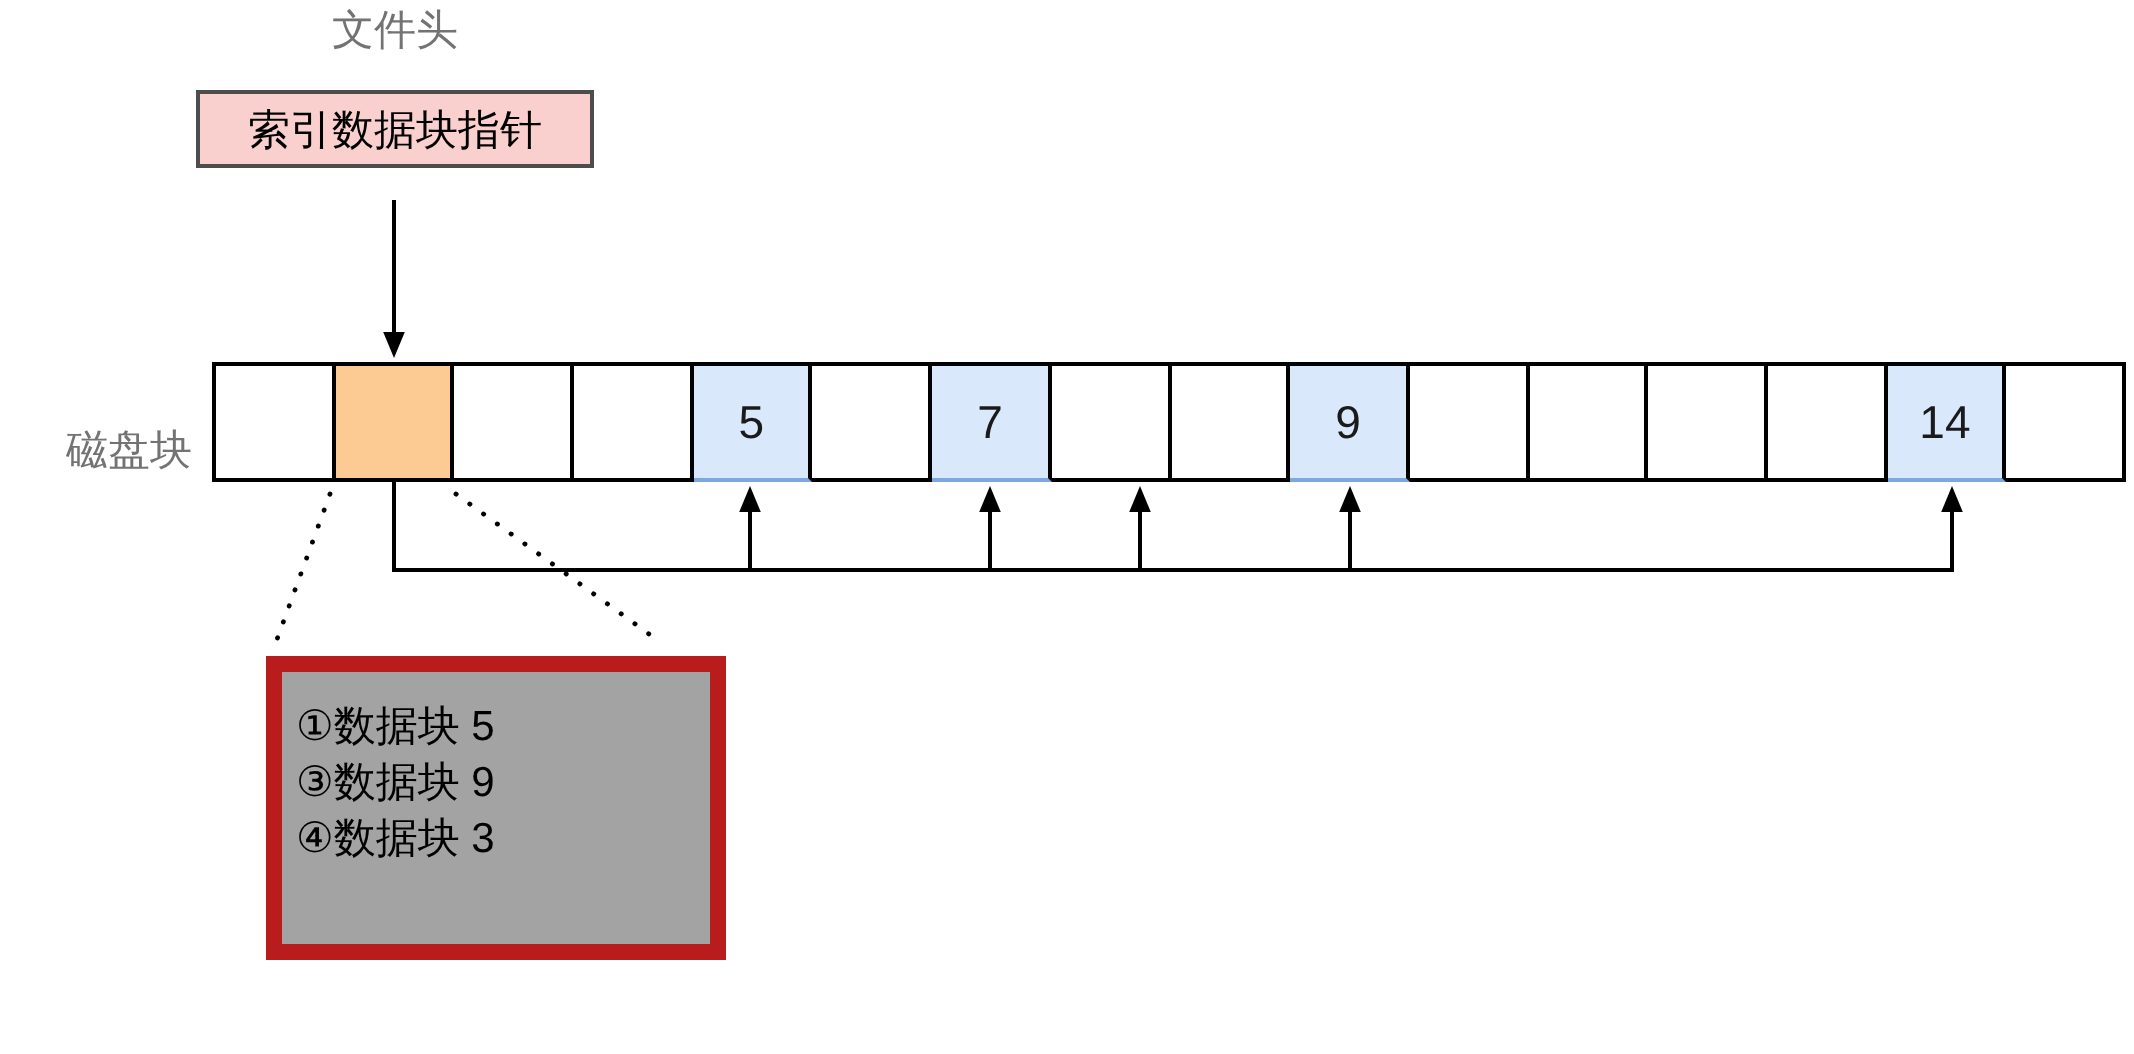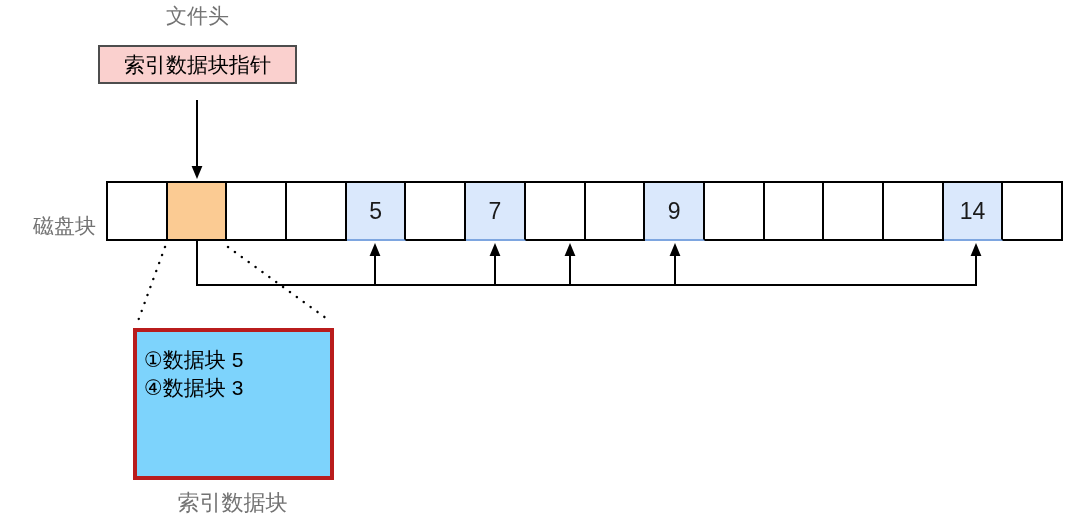--- a/index.html
+++ b/index.html
@@ -48,23 +48,23 @@
     color: #1a1a1a;
   }
   .cell.orange { background: var(--orange, #fbcb93); }
   .cell.blue   { background: var(--blue, #dae8fc); border-bottom-color: var(--blue-border, #7ea6e0); }
 
   .svg-overlay { position: absolute; left: 0; top: 0; pointer-events: none; }
 
   .index-box {
     position: absolute;
     left: 133px; top: 328px;
-    width: 201px; height: 152px;
-    border: 4px solid #b91c1c;
-    background: #7dd3fc;
+    width: 230px; height: 152px;
+    border: 8px solid #b91c1c;
+    background: #a3a3a3;
     padding: 14px 4px 0 7px;
   }
   .index-box .entry {
     font-size: 21px;
     line-height: 28px;
     white-space: nowrap;
   }
 
   .index-caption { left: 133px; top: 490px; width: 199px; text-align: center; font-size: 22px; }
 </style>
@@ -123,19 +123,19 @@
 
     <g stroke="#000" stroke-width="2.4" stroke-linecap="round">
       <line x1="165" y1="247" x2="138" y2="321" stroke-dasharray="0.1 8.4"></line>
       <line x1="228" y1="247" x2="330" y2="321" stroke-dasharray="0.1 8.4"></line>
     </g>
   </svg>
 
   <div class="index-box">
     <div>
         <div class="entry">①数据块 5</div>
+        <div class="entry">③数据块 9</div>
         <div class="entry">④数据块 3</div>
       </div>
   </div>
 
-  <div class="label index-caption">索引数据块</div>
 
 </div>
 
 </body></html>

